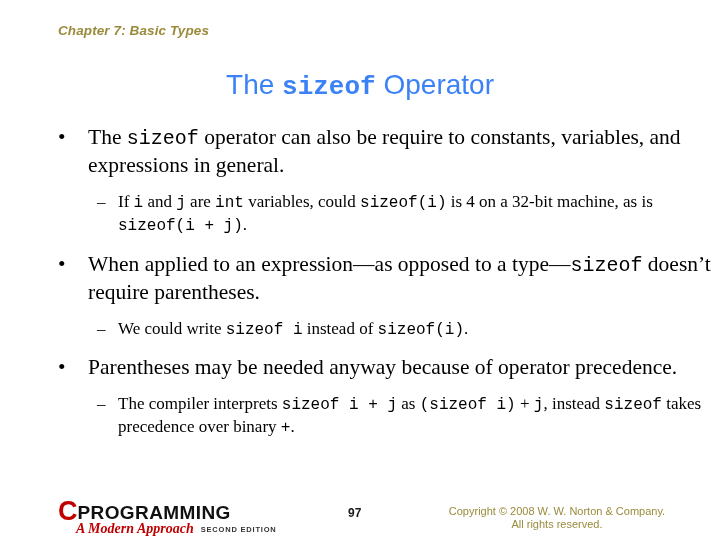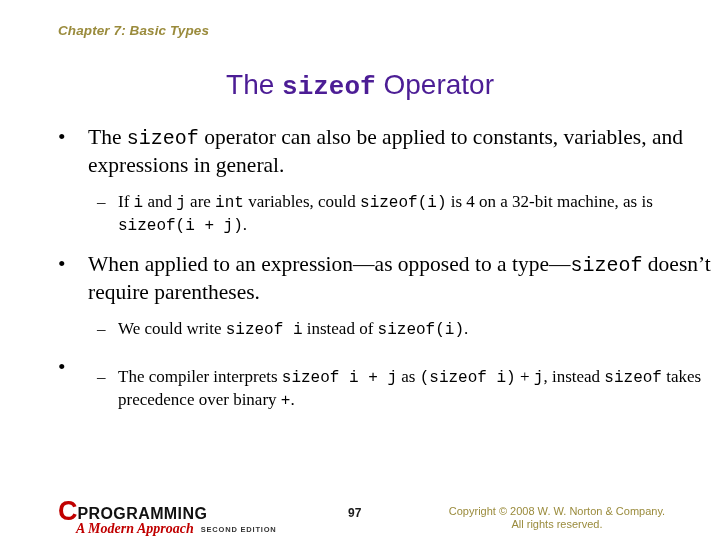--- a/index.html
+++ b/index.html
@@ -35,21 +35,21 @@
   
   .slide-title {
     position: absolute;
     left: 0;
     top: 68px;
     width: 720px;
     text-align: center;
     font-family: "Liberation Sans", "DejaVu Sans", sans-serif;
     font-size: 28px;
     line-height: 34px;
-    color: #4c1d95;
+    color: #3b82f6;
     white-space: nowrap;
   }
   .slide-title .mono {
     font-family: "Liberation Mono", "DejaVu Sans Mono", monospace;
     font-size: 26px;
     font-weight: bold;
   }
 
   
   .body {
@@ -123,21 +123,21 @@
     font-family: "Liberation Sans", "DejaVu Sans", sans-serif;
     font-weight: bold;
     font-size: 27px;
     color: #c00000;
     letter-spacing: -1px;
     vertical-align: -1px;
   }
   .logo-prog {
     font-family: "Liberation Sans", "DejaVu Sans", sans-serif;
     font-weight: bold;
-    font-size: 16px;
+    font-size: 19px;
     color: #111111;
     letter-spacing: 0.4px;
     margin-left: 1px;
   }
   .logo-row2 {
     position: absolute;
     left: 18px;
     top: 20px;
     white-space: nowrap;
     line-height: 16px;
@@ -189,21 +189,21 @@
   <div class="chapter-header">Chapter 7: Basic Types</div>
 
   <div class="slide-title">
     <span>The </span><span class="mono">sizeof</span><span> Operator</span>
   </div>
 
   <div class="body">
 
     <div class="l1">
       <span class="bul">•</span>
-      <span class="rt"><span>The </span><span class="mono">sizeof</span><span> operator can also be applied to constants, variables, and expressions in general.</span></span>
+      <span class="rt"><span>The </span><span class="mono">sizeof</span><span> operator can also be require to constants, variables, and expressions in general.</span></span>
     </div>
 
     <div class="gap-a"></div>
 
     <div class="l2">
       <span class="dash">–</span>
       <span class="rt"><span>If </span><span class="mono">i</span><span> and </span><span class="mono">j</span><span> are </span><span class="mono">int</span><span> variables, could </span><span class="mono">sizeof(i)</span><span> is 4 on a 32-bit machine, as is </span><span class="mono">sizeof(i + j)</span><span>.</span></span>
     </div>
 
     <div class="gap-b"></div>
@@ -217,20 +217,21 @@
 
     <div class="l2">
       <span class="dash">–</span>
       <span class="rt"><span>We could write </span><span class="mono">sizeof i</span><span> instead of </span><span class="mono">sizeof(i)</span><span>.</span></span>
     </div>
 
     <div class="gap-d"></div>
 
     <div class="l1">
       <span class="bul">•</span>
+      <span class="rt"><span>Parentheses may be needed anyway because of operator precedence.</span></span>
     </div>
 
     <div class="gap-e"></div>
 
     <div class="l2">
       <span class="dash">–</span>
       <span class="rt"><span>The compiler interprets </span><span class="mono">sizeof i + j</span><span> as </span><span class="mono">(sizeof i)</span><span> + </span><span class="mono">j</span><span>, instead </span><span class="mono">sizeof</span><span> takes precedence over binary </span><span class="mono">+</span><span>.</span></span>
     </div>
 
   </div>

